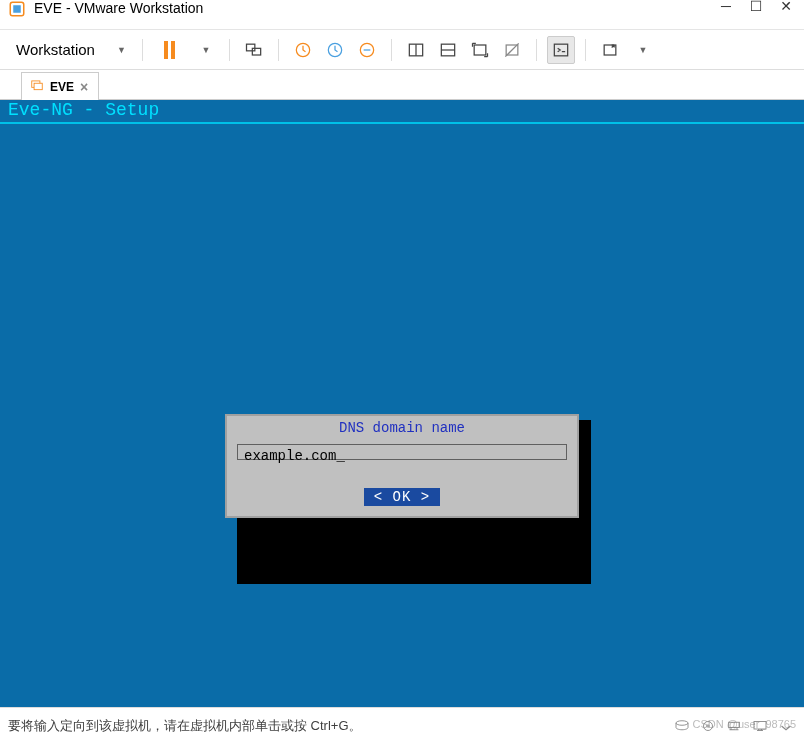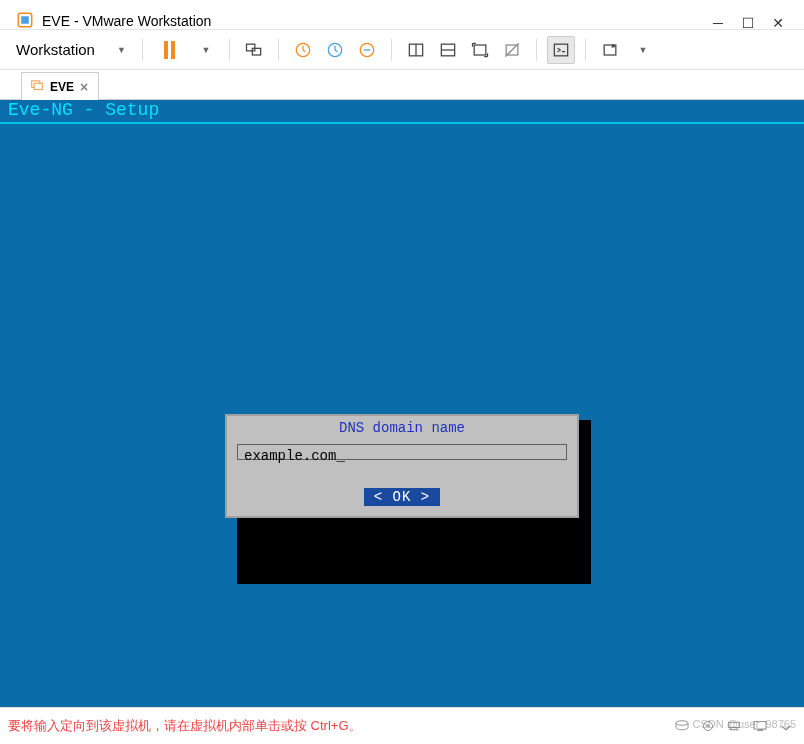--- a/index.html
+++ b/index.html
@@ -8,22 +8,22 @@
       font-size: 13px;
       background: #fff;
       width: 804px;
       height: 744px;
       overflow: hidden;
       position: relative;
     }
     .titlebar {
       height: 30px;
       display: flex;
-      align-items: flex-end;
-      padding: 0 16px;
+      align-items: flex-start;
+      padding: 0 8px;
       border-bottom: 1px solid #e5e5e5;
     }
     .app-icon {
       width: 18px; height: 18px;
       margin-right: 8px;
       display: flex; align-items: center; justify-content: center;
     }
     .app-icon svg { width: 18px; height: 18px; }
     .title-text { flex: 1; font-size: 14px; color: #000; }
     .win-controls { display: flex; gap: 18px; padding-right: 4px; }
@@ -143,21 +143,21 @@
       color: #fff;
       padding: 1px 10px;
       letter-spacing: 1px;
     }
     .statusbar {
       height: 36px;
       display: flex;
       align-items: center;
       padding: 0 8px;
       font-size: 13px;
-      color: #ef4444;
+      color: #404040;
       border-top: 1px solid #ddd;
       justify-content: space-between;
     }
     .status-icons {
       display: flex;
       gap: 6px;
       align-items: center;
       color: #888;
       font-size: 12px;
     }

